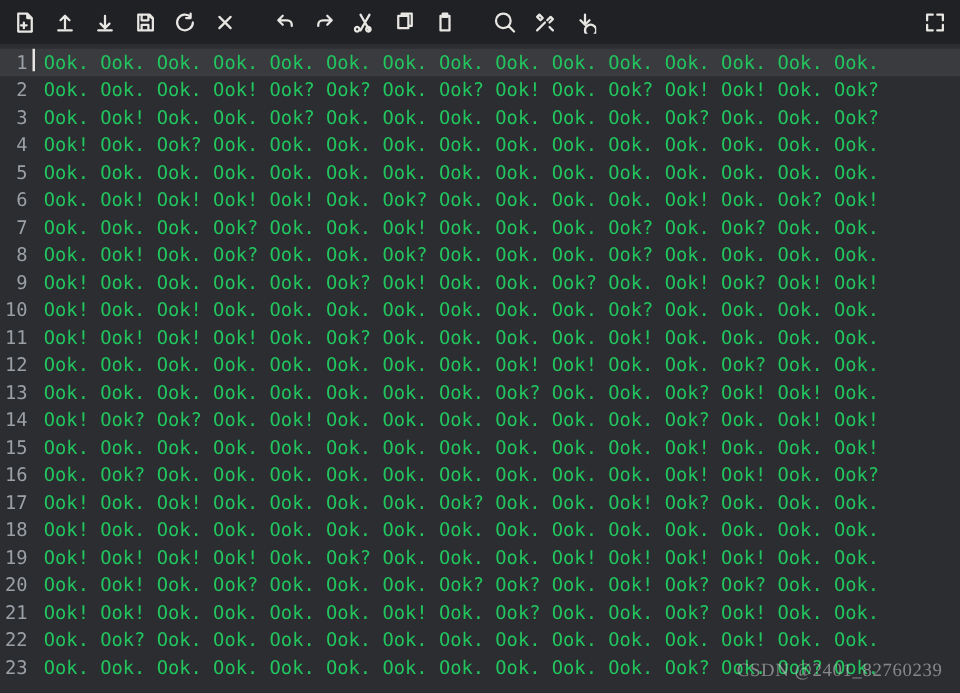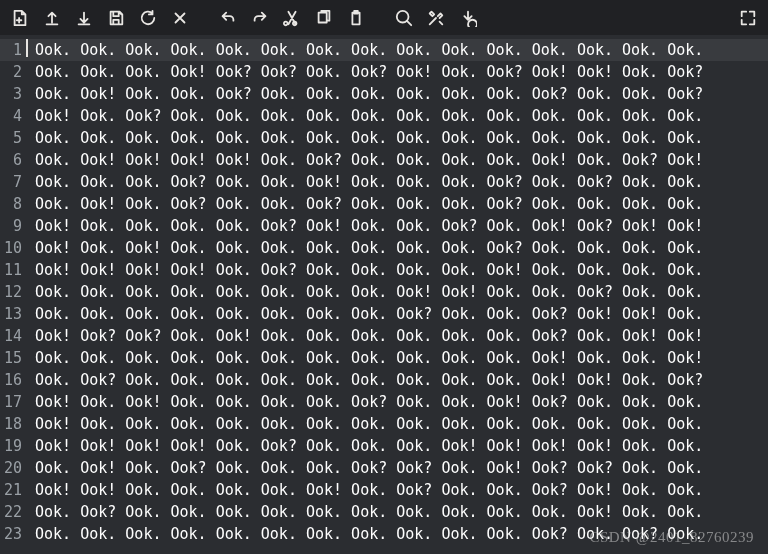--- a/index.html
+++ b/index.html
@@ -4,21 +4,21 @@
 <style>
   html,body{margin:0;padding:0;background:#2b2d31;color:#d7d7d0;font-family:"DejaVu Sans Mono","Consolas",monospace;font-size:15px;}
   .toolbar{display:flex;align-items:center;height:35px;background:#202124;padding:0 6px;gap:4px;}
   .tbtn{width:28px;height:28px;display:flex;align-items:center;justify-content:center;color:#e8e6e3;}
   .tbtn svg{width:18px;height:18px;stroke:#e8e6e3;stroke-width:2;fill:none;}
   .sep{width:12px;}
   .spacer{flex:1;}
   .editor{padding:4px 0 0 0;line-height:22px;white-space:pre;font-size:15px;letter-spacing:0px;}
   .row{display:flex;}
   .gut{width:22px;text-align:right;color:#9aa0a6;padding-right:4px;user-select:none;flex-shrink:0;}
-  .ln{color:#ffffff;}
+  .ln{color:#22c55e;}
   .hl{background:rgba(255,255,255,.07);}
   .cursor{border-left:2px solid #e8e6e3;height:18px;display:inline-block;vertical-align:middle;margin-right:-2px;}
   .wm{position:fixed;right:14px;bottom:8px;color:rgba(210,210,210,.55);font-size:15px;font-family:Liberation Serif, serif;letter-spacing:.5px;}
 </style>
 </head>
 <body>
 
 <div class="toolbar" id="toolbar">
     <div class="tbtn">
       <svg viewBox="0 0 20 20">

